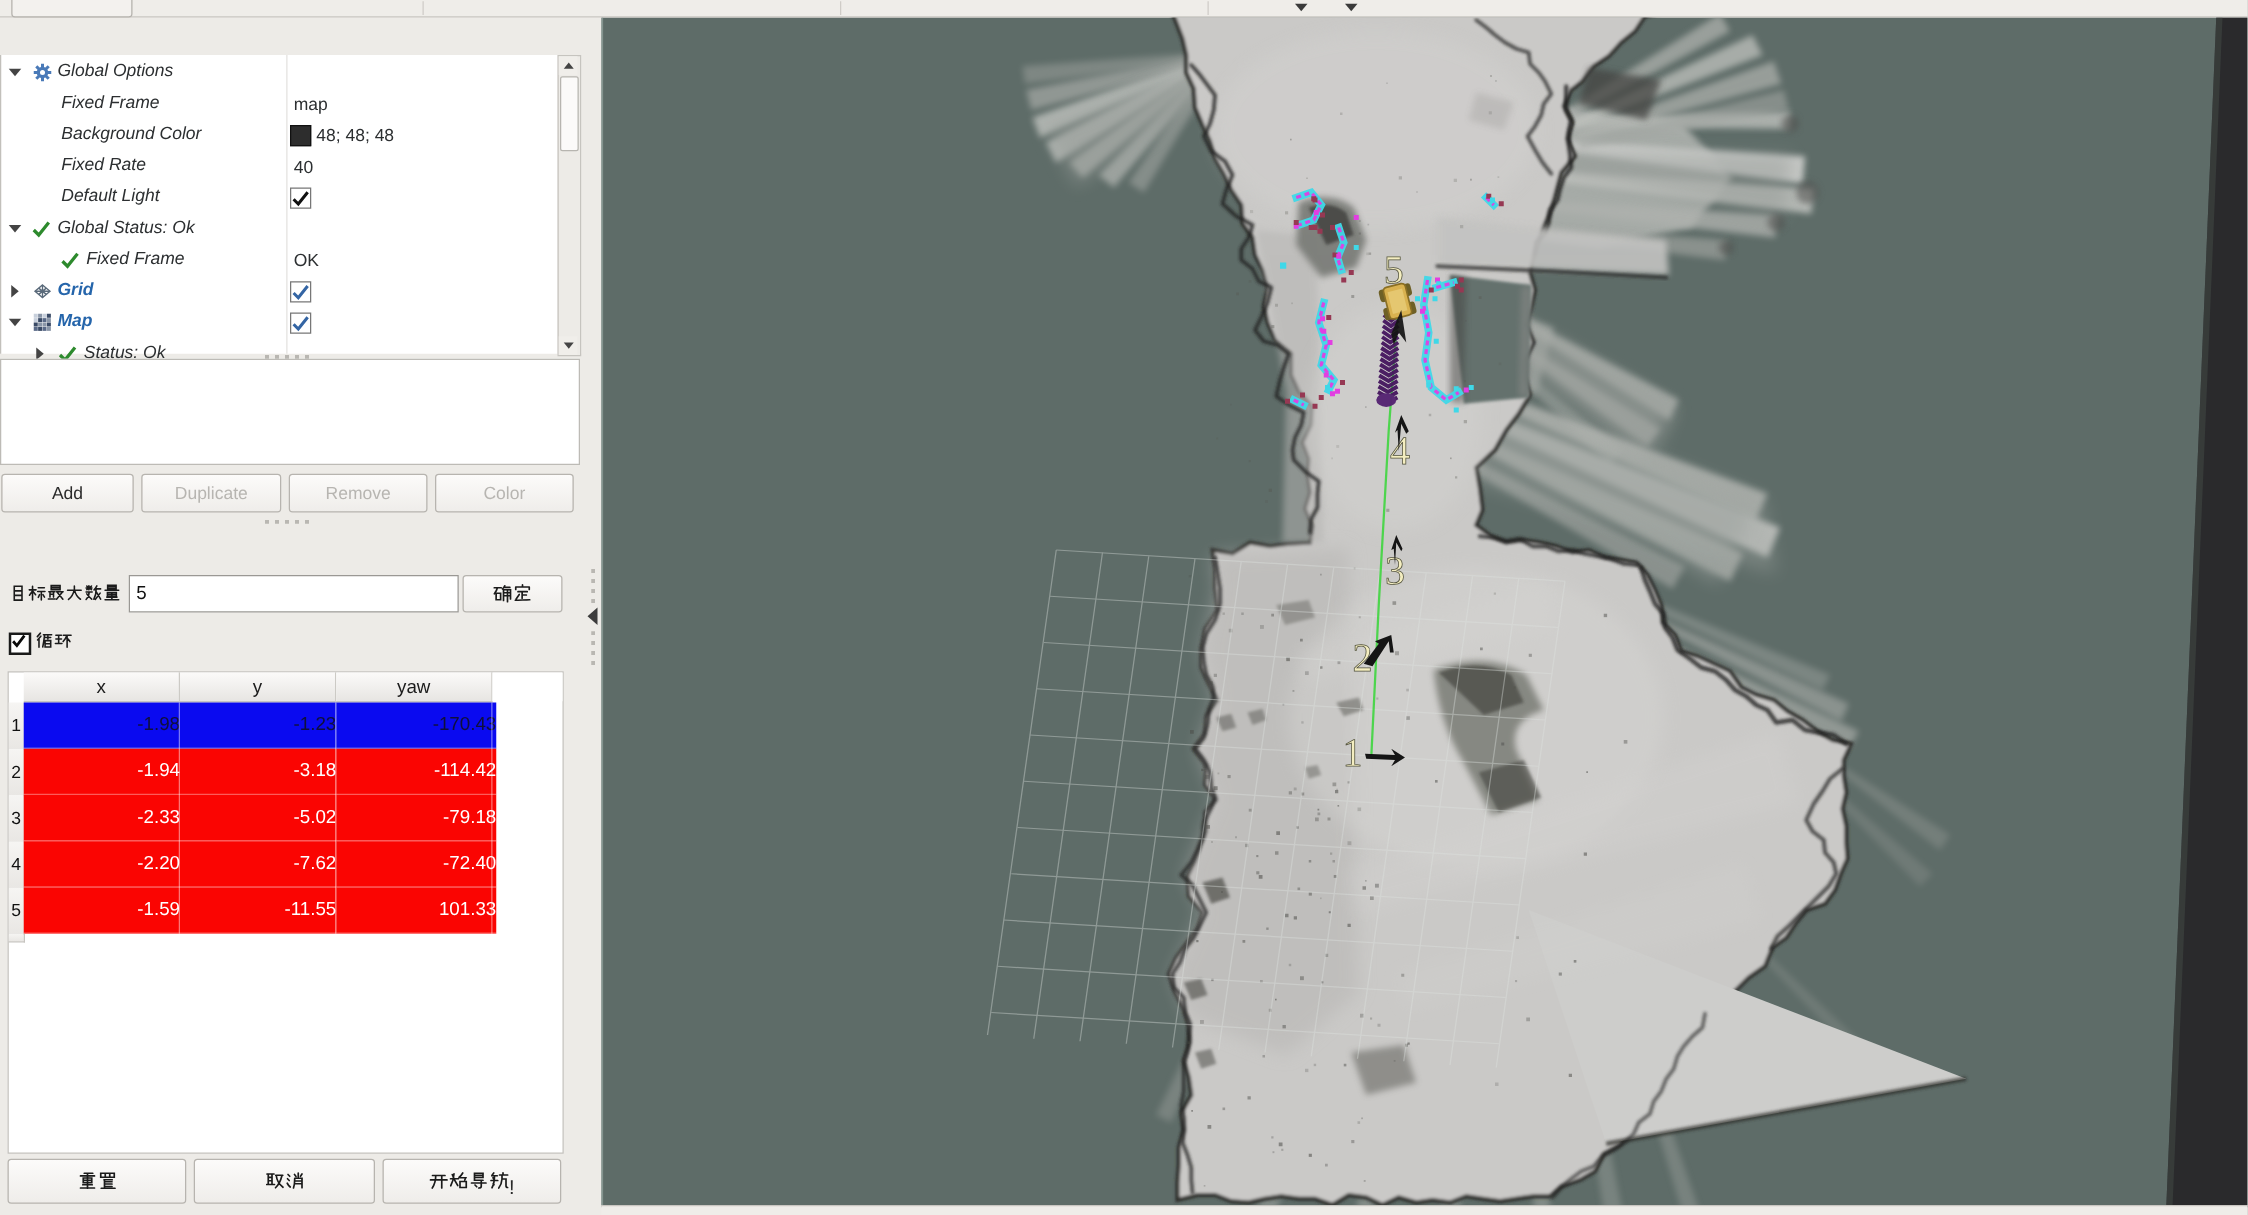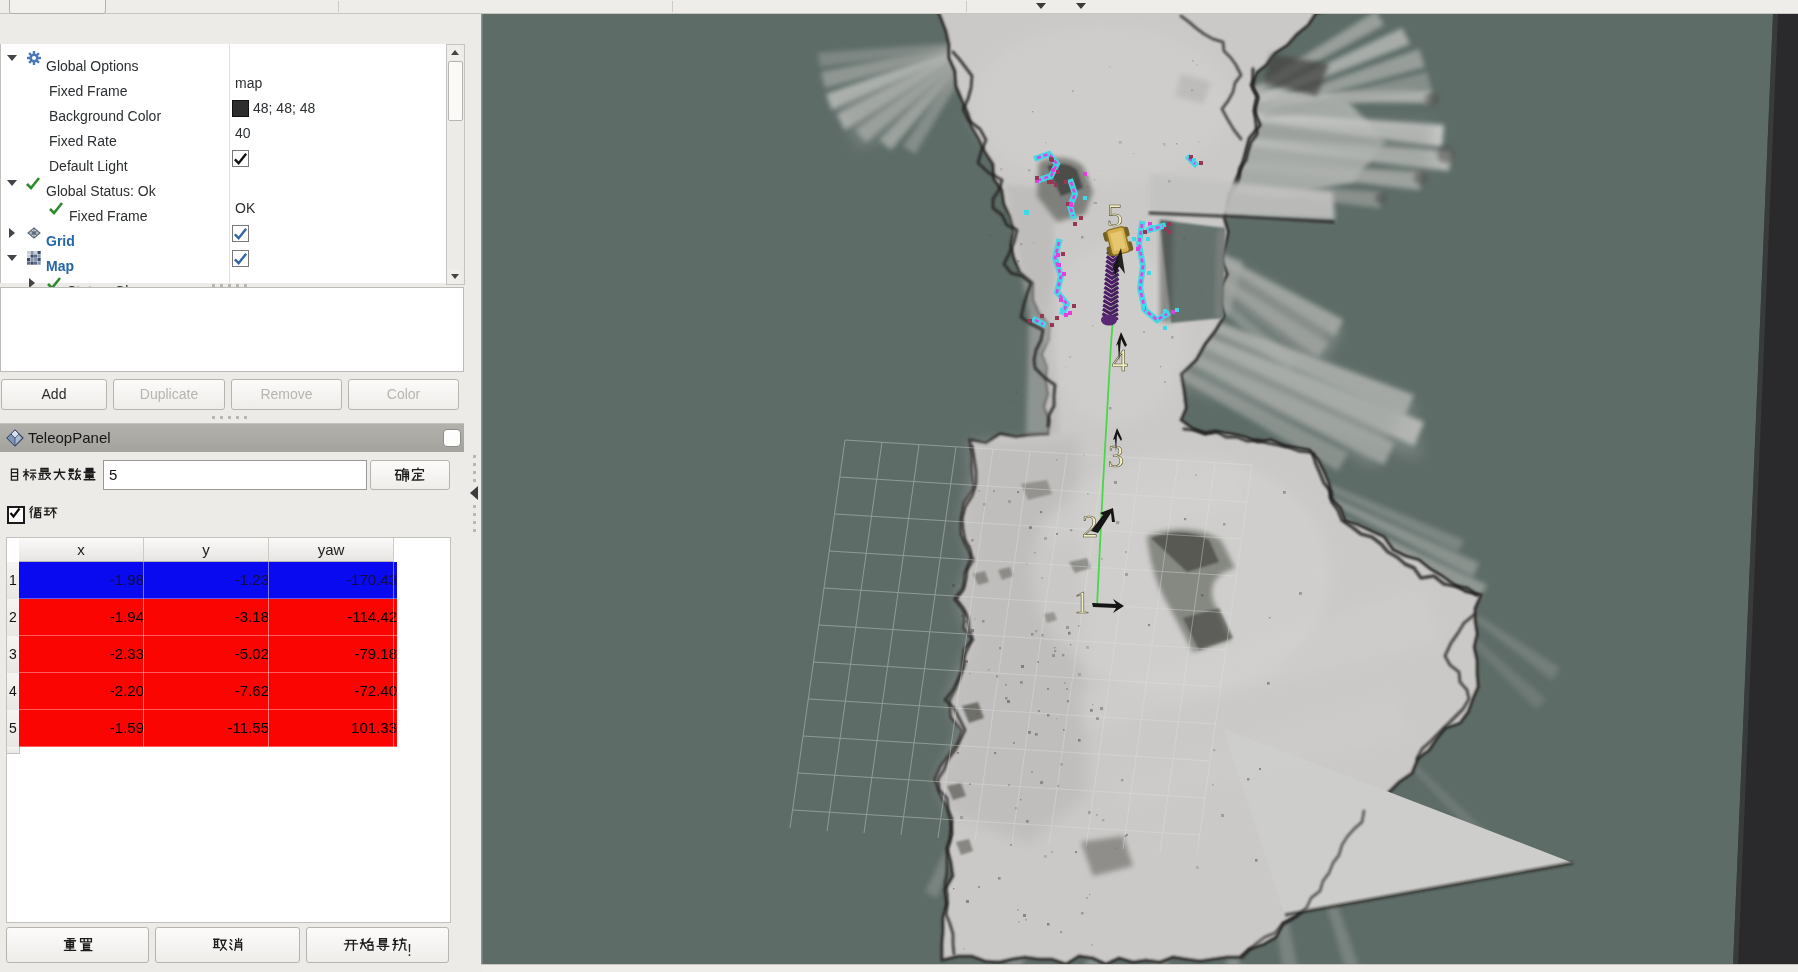--- a/index.html
+++ b/index.html
@@ -10,21 +10,21 @@
 #tb-btn{left:9px;top:-6px;width:95px;height:18px;border:1px solid #b4b1ac;border-radius:3px;background:#f3f1ee;}
 .tb-sep{top:1px;width:1px;height:11px;background:#cfccc7;}
 .tb-arrow{width:0;height:0;border-left:5px solid transparent;border-right:5px solid transparent;border-top:6px solid #3a3a3a;}
 
 .phead{left:0;width:464px;height:28px;background:linear-gradient(#b3b1ac,#a5a39e);border-top:1px solid #c4c2bd;}
 .phead .ttl{position:absolute;left:28px;top:5px;font-size:15px;color:#161616;}
 .float-btn{position:absolute;left:443px;top:5px;width:16px;height:16px;background:#fdfdfc;border:1px solid #8f8d89;border-radius:4px;}
 
 #tree{left:0;top:44px;width:464px;height:239px;background:#ffffff;border-left:1px solid #c2c0bb;}
 .trow{position:absolute;left:0;width:446px;height:25px;font-size:14px;color:#2c2f31;}
-.trow .lbl{position:absolute;top:12px;}
+.trow .lbl{position:absolute;top:2px;font-style:italic;}
 .trow .val{position:absolute;left:234px;top:4px;}
 .tsplit{position:absolute;left:228px;top:0;width:1px;height:239px;background:#e4e2df;}
 .exp{position:absolute;width:0;height:0;}
 .exp.down{border-left:5px solid transparent;border-right:5px solid transparent;border-top:6px solid #444;}
 .exp.right{border-top:5px solid transparent;border-bottom:5px solid transparent;border-left:6px solid #444;}
 .cbox{position:absolute;left:234px;top:4px;width:15px;height:15px;background:#fff;border:1px solid #777;}
 
 #sbar{left:446px;top:44px;width:17px;height:239px;background:#edebe7;border:1px solid #c6c4bf;}
 .sb-btn{position:absolute;left:0;width:15px;height:15px;background:#f0eeea;}
 .sb-thumb{position:absolute;left:1px;top:16px;width:13px;height:58px;background:#fbfaf9;border:1px solid #b7b5b0;border-radius:2px;}
@@ -37,21 +37,21 @@
 #t-input{left:103px;top:460px;width:257px;height:28px;background:#fff;border:1px solid #9a9894;font-size:15px;color:#111;padding-left:5px;line-height:28px;}
 #loopbox{left:7px;top:506px;width:14px;height:14px;background:#fff;border:2px solid #1a1a1a;}
 
 #twrap{left:6px;top:537px;width:443px;height:384px;background:#fff;border:1px solid #c2c0bb;}
 .th{position:absolute;top:0;height:23px;background:linear-gradient(#fbfaf9,#e7e5e2);border-right:1px solid #cccac5;border-bottom:1px solid #b5b3ae;
  font-size:15px;color:#1c1c1c;text-align:center;line-height:23px;}
 .rowhdr{position:absolute;left:0;width:12px;height:37px;background:linear-gradient(#f6f5f3,#e9e7e4);border-right:1px solid #c6c4bf;border-bottom:1px solid #c6c4bf;
  font-size:14px;color:#111;text-align:center;line-height:37px;}
 .cell{position:absolute;height:36px;font-size:15px;padding-left:4px;line-height:36px;border-bottom:1px solid rgba(255,255,255,.35);text-align:right;}
 .rowblue{background:#0a0af0;color:#10103a;}
-.rowred{background:#fa0502;color:#000000;}
+.rowred{background:#fa0502;color:#ffffff;}
 
 .cj{display:inline-block;vertical-align:top;}
 svg.cj path{stroke:#1b1b1b;stroke-width:1.35;fill:none;stroke-linecap:round;}
 </style></head>
 <body>
 <div id="root">
 
   <div class="abs" id="toolbar"></div>
   <div class="abs" id="tb-btn"></div>
   <div class="abs tb-sep" style="left:338px"></div>
@@ -176,29 +176,20 @@
         <div style="margin:5px auto 0;width:0;height:0;border-left:4px solid transparent;border-right:4px solid transparent;border-top:5px solid #444"></div>
       </div>
   </div>
 
   <div class="abs" id="descbox"></div>
   <div class="abs btn" style="left:1px;top:379px;width:104px;">Add</div>
   <div class="abs btn dis" style="left:113px;top:379px;width:110px;">Duplicate</div>
   <div class="abs btn dis" style="left:231px;top:379px;width:109px;">Remove</div>
   <div class="abs btn dis" style="left:348px;top:379px;width:109px;">Color</div>
 
-  <div class="abs phead" style="top:423px">
-    <svg class="abs" style="left:6px;top:5px" width="18" height="18" viewBox="0 0 18 18">
-      <path d="M9,1 L17,9 L9,17 L1,9 Z" fill="#aab8d0" stroke="#3a4a66" stroke-width="1.2"></path>
-      <path d="M9,1 L13,5 L9,9 L5,5 Z" fill="#d8e0ee" stroke="#3a4a66" stroke-width="0.8"></path>
-      <path d="M5,5 L9,9 L9,17 L1,9 Z" fill="#8094b8" stroke="#3a4a66" stroke-width="0.8"></path>
-    </svg>
-    <div class="ttl">TeleopPanel</div>
-    <div class="float-btn"></div>
-  </div>
 
   <div class="abs" id="lbl-goal" style="left:7px;top:467px"><svg class="cj" width="15" height="15" viewBox="0 0 16 16">
         <path d="M4.7,2.2 h6.6 v11.8 h-6.6 z M4.7,6.1 h6.6 M4.7,9.9 h6.6" stroke="#1b1b1b" stroke-width="1.55" fill="none" stroke-linecap="round"></path>
       </svg><svg class="cj" width="15" height="15" viewBox="0 0 16 16">
         <path d="M1.5,5.2 h5.8 M4.3,2.2 v11.6 M4.1,6.3 L1.7,9.8 M4.5,6.3 L6.9,9.4 M9.2,3.4 h5.2 M8.7,6.6 h6.2 M11.8,6.8 v7 M10.3,9.3 L9.2,11.6 M13.2,9.3 L14.5,11.4" stroke="#1b1b1b" stroke-width="1.55" fill="none" stroke-linecap="round"></path>
       </svg><svg class="cj" width="15" height="15" viewBox="0 0 16 16">
         <path d="M4.2,1.6 h7.6 v3.4 h-7.6 z M4.2,3.3 h7.6 M2.2,6.8 h5.2 M3.2,6.8 v4.6 M6.2,6.8 v4.6 M3.2,8.9 h3 M1.8,13 h5.8 M8.8,6.8 h5.6 M9.2,7 L14.2,13.2 M13.8,7 L8.8,13.2" stroke="#1b1b1b" stroke-width="1.55" fill="none" stroke-linecap="round"></path>
       </svg><svg class="cj" width="15" height="15" viewBox="0 0 16 16">
         <path d="M2.2,5.6 h11.6 M8,2 v3.6 M7.8,5.6 C7,9 5.5,11.5 3,13.4 M8.2,5.6 C9,9 10.8,11.6 13.2,13.2" stroke="#1b1b1b" stroke-width="1.55" fill="none" stroke-linecap="round"></path>
       </svg><svg class="cj" width="15" height="15" viewBox="0 0 16 16">

